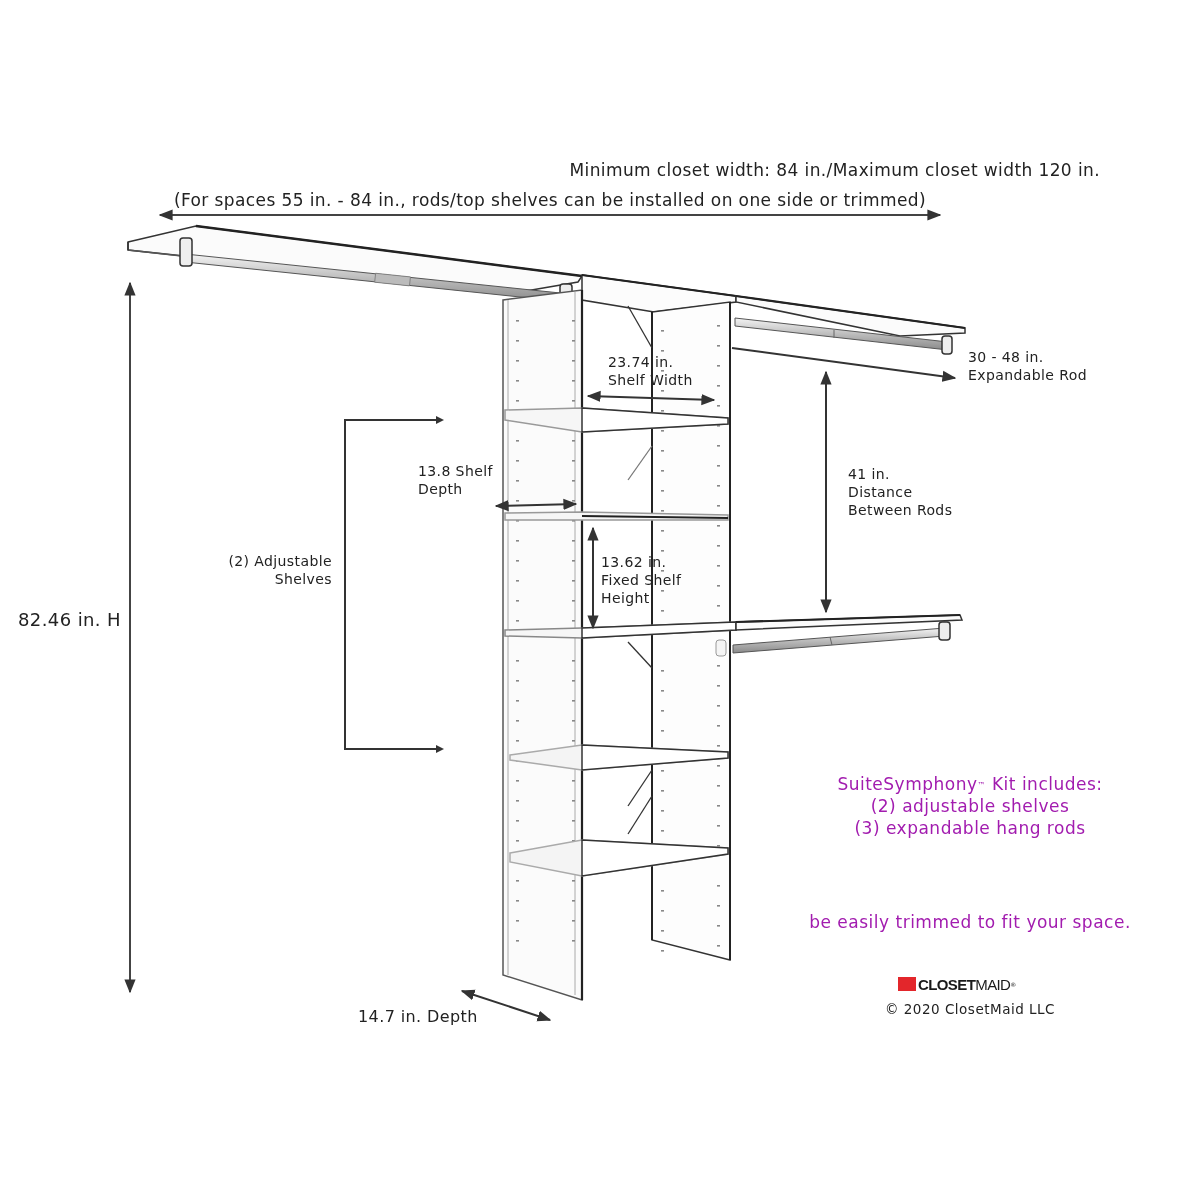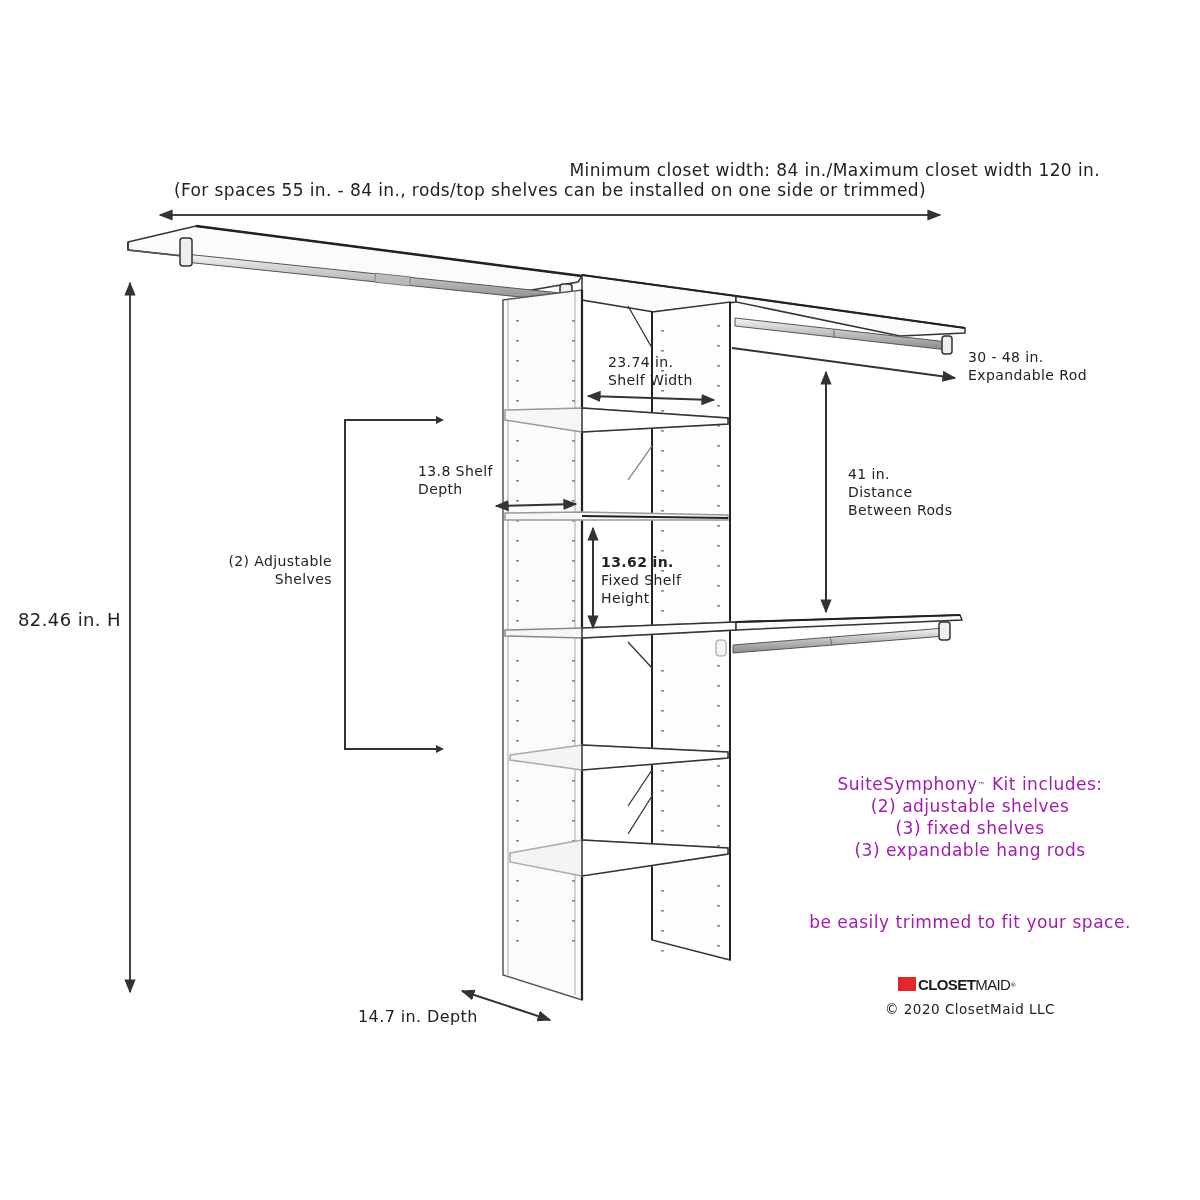--- a/index.html
+++ b/index.html
@@ -2,21 +2,21 @@
 <html><head>
   <meta charset="utf-8">
   <style>
     html, body { margin: 0; padding: 0; background: #ffffff; }
     body { width: 1200px; height: 1200px; position: relative; overflow: hidden;
            font-family: "DejaVu Sans", sans-serif; color: #1e1e1e; }
     #diagram { position: absolute; left: 0; top: 0; width: 1200px; height: 1200px; }
     .lbl { position: absolute; font-family: "DejaVu Sans", sans-serif; color: #222; letter-spacing: 0.4px; line-height: 1.22; white-space: nowrap; }
     .title { left: 0; width: 1100px; text-align: center; font-size: 17px; }
     .t1 { top: 160px; left: 0; width: 1100px; text-align: right; }
-    .t2 { top: 180px; left: 0; width: 1100px; }
+    .t2 { top: 190px; left: 0; width: 1100px; }
     .dim { font-size: 14px; }
     .right-align { text-align: right; }
     .kit { position: absolute; left: 760px; width: 420px; text-align: center; font-size: 17px; line-height: 22px; letter-spacing: 0.5px; color: #a21caf; }
     .kit .tm { font-size: 8px; vertical-align: top; position: relative; top: 2px; }
     .logo { position: absolute; left: 898px; top: 975px; height: 18px; display: flex; align-items: center; }
     .logo .sq { width: 18px; height: 14px; background: #e3262b; margin-right: 2px; }
     .logo .b { font-family: "Liberation Sans", sans-serif; font-weight: bold; font-size: 15px; letter-spacing: -0.6px; color: #1a1a1a; }
     .logo .n { font-family: "Liberation Sans", sans-serif; font-size: 15px; letter-spacing: -0.6px; color: #1a1a1a; }
     .logo .reg { font-size: 6px; vertical-align: top; color: #1a1a1a; }
     .copy { position: absolute; left: 860px; width: 220px; top: 1001px; text-align: center; font-size: 13.5px; letter-spacing: 0.5px; color: #222; }
@@ -192,35 +192,34 @@
 
 <div class="lbl dim" style="left:608px;top:354px;">23.74 in.</div>
 <div class="lbl dim" style="left:608px;top:372px;">Shelf Width</div>
 
 <div class="lbl dim" style="left:418px;top:463px;">13.8 Shelf</div>
 <div class="lbl dim" style="left:418px;top:481px;">Depth</div>
 
 <div class="lbl dim right-align" style="left:200px;width:132px;top:553px;">(2) Adjustable</div>
 <div class="lbl dim right-align" style="left:200px;width:132px;top:571px;">Shelves</div>
 
-<div class="lbl dim" style="left:601px;top:554px;font-weight:bold;">13.62 in.</div>
+<div class="lbl dim" style="left:601px;top:554px;">13.62 in.</div>
 <div class="lbl dim" style="left:601px;top:572px;">Fixed Shelf</div>
 <div class="lbl dim" style="left:601px;top:590px;">Height</div>
 
 <div class="lbl dim" style="left:968px;top:349px;">30 - 48 in.</div>
 <div class="lbl dim" style="left:968px;top:367px;">Expandable Rod</div>
 
 <div class="lbl dim" style="left:848px;top:466px;">41 in.</div>
 <div class="lbl dim" style="left:848px;top:484px;">Distance</div>
 <div class="lbl dim" style="left:848px;top:502px;">Between Rods</div>
 
 <div class="kit" style="top:773px;">
   <div><span>SuiteSymphony</span><span class="tm">™</span><span> Kit includes:</span></div>
   <div>(2) adjustable shelves</div>
-  <div>(3) fixed shelves</div>
   <div>(3) expandable hang rods</div>
 </div>
 
 <div class="kit" style="top:911px;">
   <div>be easily trimmed to fit your space.</div>
 </div>
 
 <div class="logo">
   <span class="sq" style="background: rgb(227, 38, 43);"></span>
   <span class="b">CLOSET</span>

